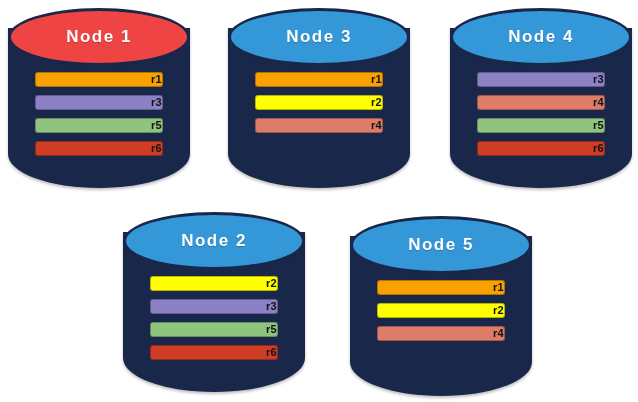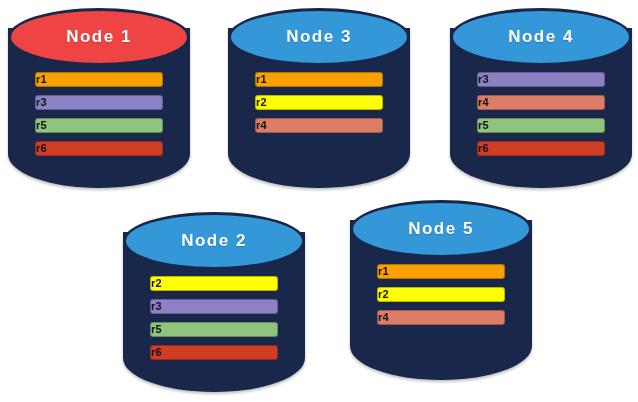--- a/index.html
+++ b/index.html
@@ -79,21 +79,21 @@
     padding-top: 8px;
     box-sizing: border-box;
   }
 
   .bar {
     width: 128px;
     height: 15px;
     border-radius: 3px;
     display: flex;
     align-items: center;
-    justify-content: flex-start;
+    justify-content: flex-end;
     box-sizing: border-box;
     border: 1px solid rgba(0,0,0,0.28);
   }
 
   .bar-label {
     font-size: 11px;
     font-weight: bold;
     color: #111111;
     line-height: 1;
     letter-spacing: 0.3px;
@@ -173,21 +173,21 @@
           <span class="bar-label">r3</span>
         </div>
         <div class="bar" style="background: rgb(143, 196, 126);">
           <span class="bar-label">r5</span>
         </div>
         <div class="bar" style="background: rgb(206, 61, 36);">
           <span class="bar-label">r6</span>
         </div>
       </div>
     </div>
-    <div class="node" style="left: 350px; top: 200px; padding-left: 20px;">
+    <div class="node" style="left: 350px; top: 216px; padding-left: 20px;">
       <div class="node-body" style="background: rgb(24, 39, 74);"></div>
       <div class="node-top" style="background: rgb(52, 152, 216); border-color: rgb(24, 39, 74);">
         <div class="node-title" style="color: rgb(255, 255, 255);">Node  5</div>
       </div>
       <div class="bars">
         <div class="bar" style="background: rgb(249, 160, 3);">
           <span class="bar-label">r1</span>
         </div>
         <div class="bar" style="background: rgb(255, 255, 0);">
           <span class="bar-label">r2</span>

